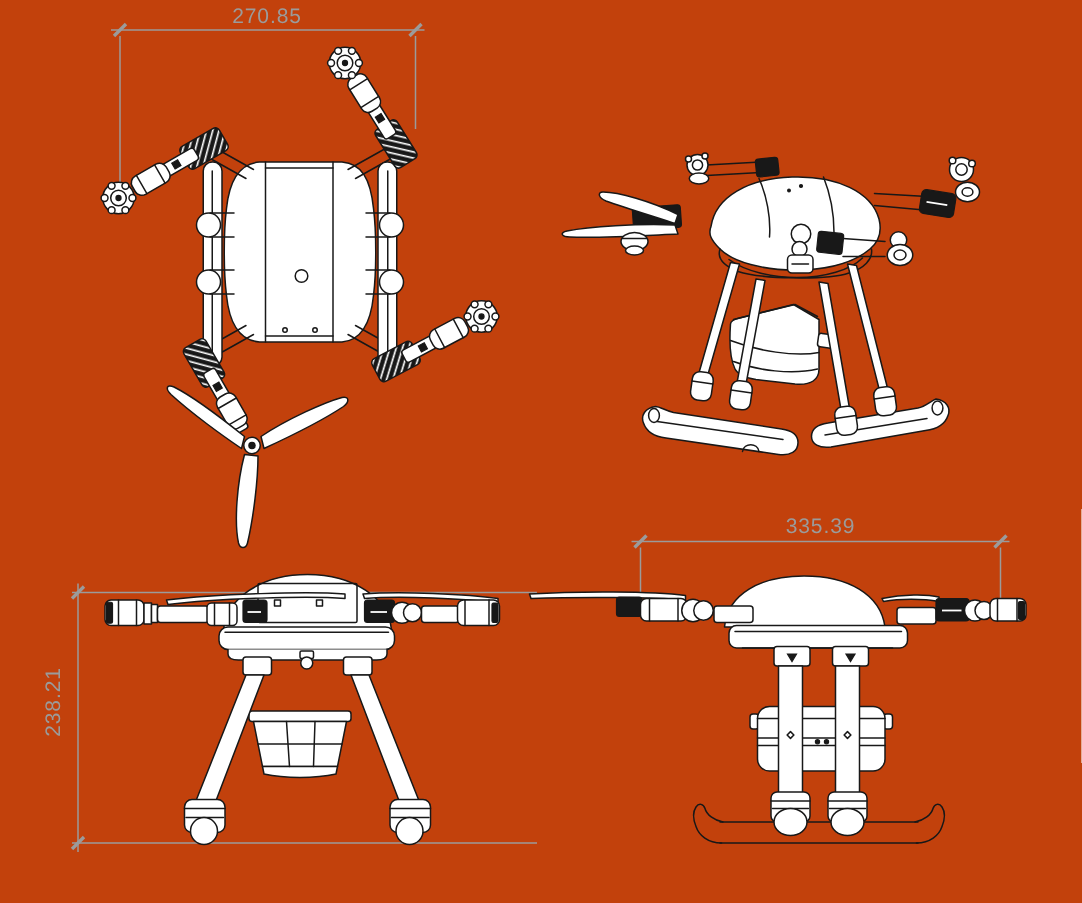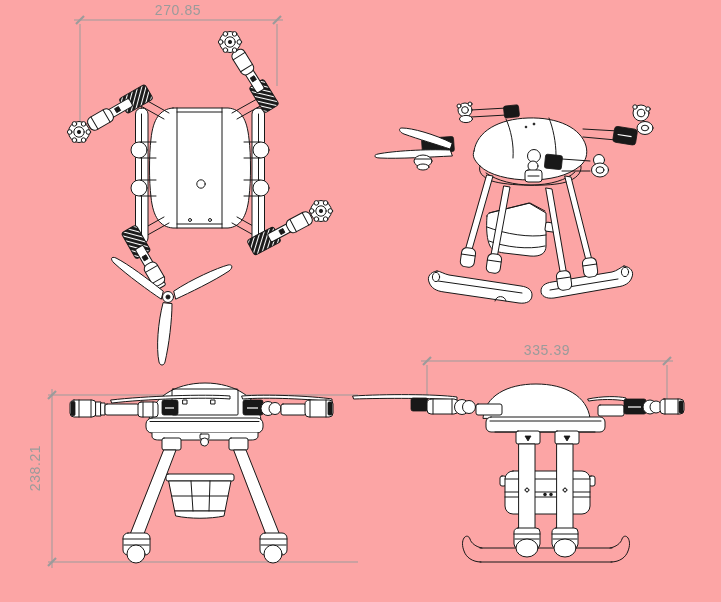--- a/index.html
+++ b/index.html
@@ -1,16 +1,16 @@
 <!DOCTYPE html>
 <html><head>
 <meta charset="utf-8">
 <style>
   html,body{margin:0;padding:0;background:#ffffff;}
-  .page{position:relative;width:721px;height:602px;background:#fca5a5;overflow:hidden;
+  .page{position:relative;width:721px;height:602px;background:#c2410c;overflow:hidden;
         font-family:"Liberation Sans", sans-serif;}
   svg{display:block;}
   .ln{stroke:#181818;stroke-width:1;fill:none;stroke-linecap:round;stroke-linejoin:round;}
   .w{fill:#ffffff;}
   .k{fill:#181818;stroke:#181818;stroke-width:0.8;}
   .h{fill:url(#hatch);stroke:#181818;stroke-width:1;}
   .wn{stroke:#ffffff;stroke-width:1.2;fill:none;}
   .dim{stroke:#9b9b9b;stroke-width:1;fill:none;}
   .dimt{stroke:#9b9b9b;stroke-width:2.2;fill:none;}
   .dimtext{fill:#9b9b9b;font-size:14px;letter-spacing:0.6px;stroke:none;}

